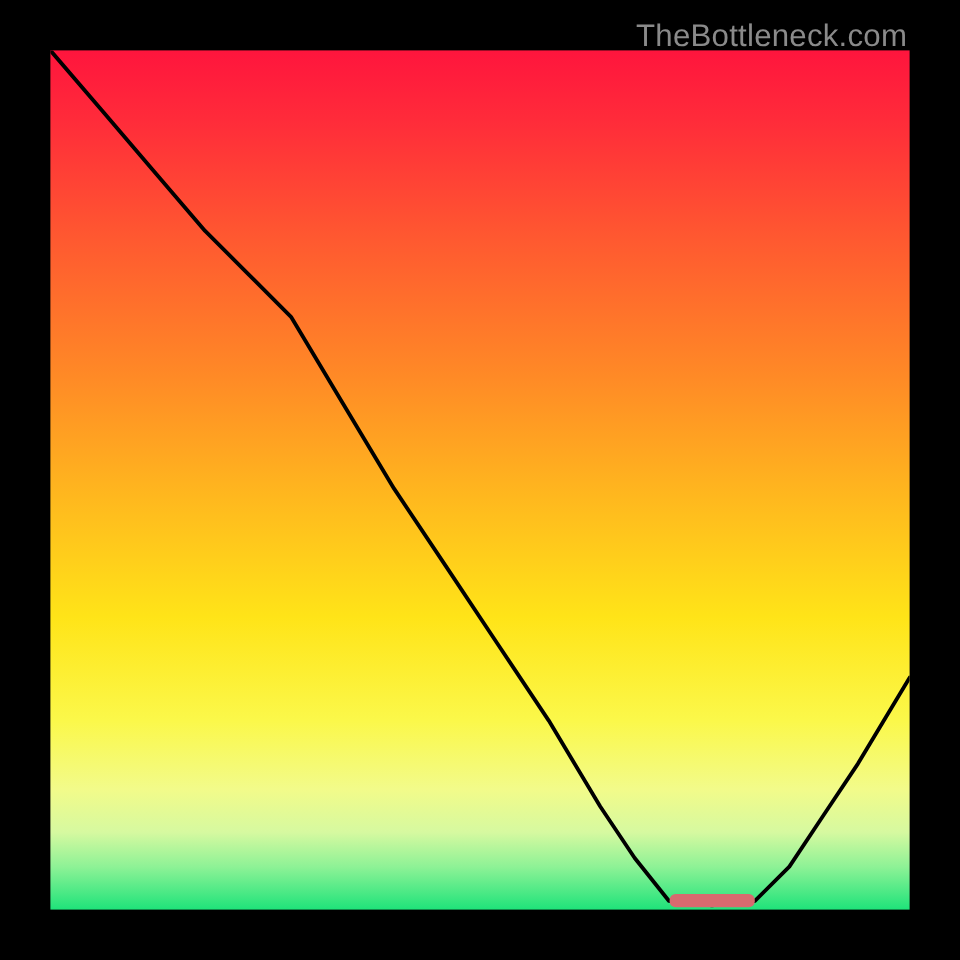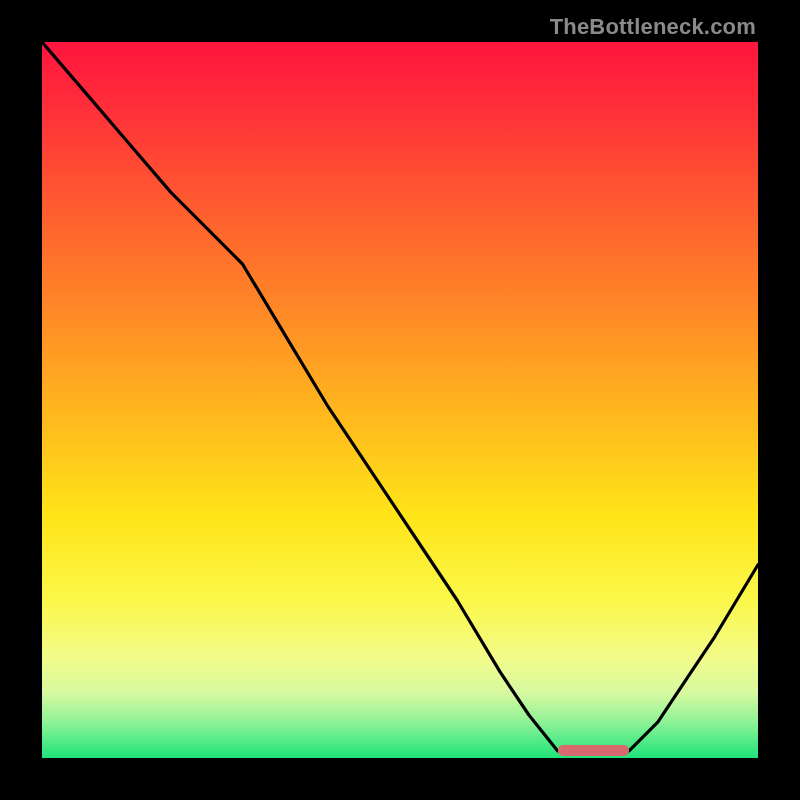--- a/index.html
+++ b/index.html
@@ -50,23 +50,23 @@
     position: absolute;
     height: 11px;
     border-radius: 5px;
     background: #d86a6f;
   }
   .watermark {
     position: absolute;
     top: 14px;
     right: 44px;
     color: #8a8a8a;
-    font-size: 22px;
+    font-size: 26px;
     letter-spacing: 0.2px;
-    font-weight: 700;
+    font-weight: 400;
   }
 </style>
 </head>
 <body>
 
 <div class="stage">
 
   <div class="watermark">TheBottleneck.com</div>
 
   <div class="plot">

